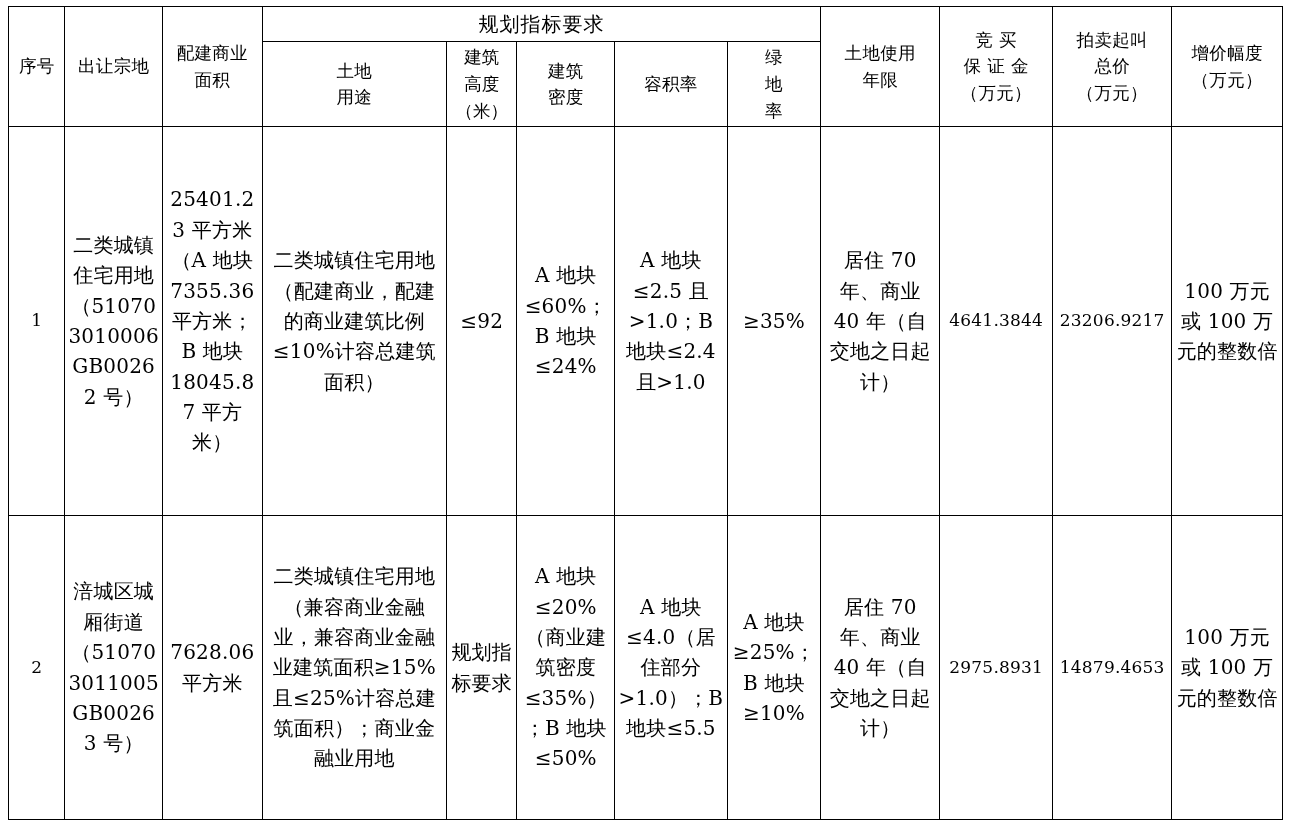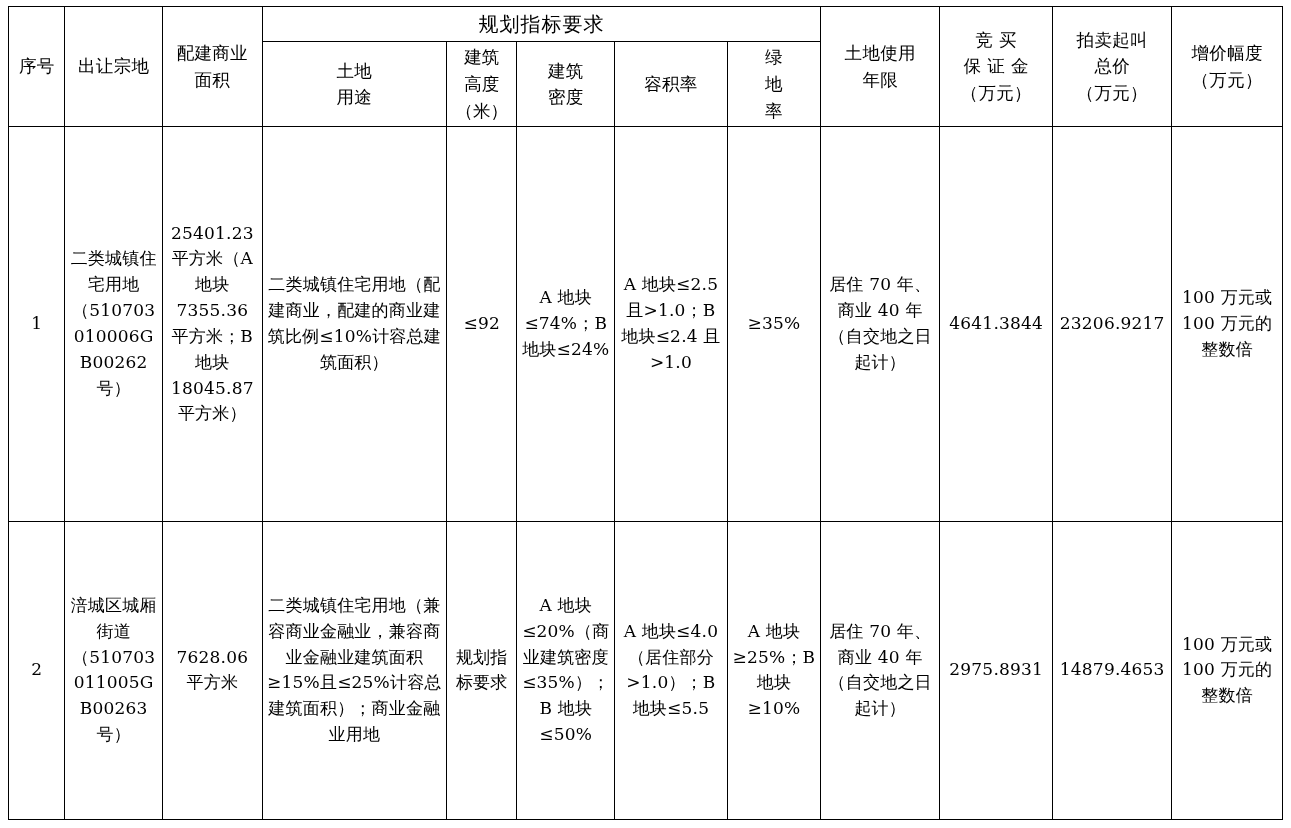--- a/index.html
+++ b/index.html
@@ -40,21 +40,21 @@
   }
   .hdr {
     font-size: 17.5px;
     letter-spacing: 0.3px;
   }
   .hdr-group {
     font-size: 20px;
     letter-spacing: 1px;
   }
   .cell {
-    font-size: 17px;
+    font-size: 20px;
     letter-spacing: 0.2px;
   }
   .cell-num {
     font-size: 17px;
     letter-spacing: 0.2px;
   }
   .narrow {
     letter-spacing: 0px;
   }
   .c-seq      { width: 52px; }
@@ -139,21 +139,21 @@
         </td>
       </tr>
     </thead>
     <tbody>
       <tr>
         <td class="cell-num">1</td>
         <td class="cell">二类城镇住宅用地（510703010006GB00262 号）</td>
         <td class="cell">25401.23 平方米（A 地块 7355.36 平方米；B 地块 18045.87 平方米）</td>
         <td class="cell">二类城镇住宅用地（配建商业，配建的商业建筑比例≤10%计容总建筑面积）</td>
         <td class="cell">≤92</td>
-        <td class="cell">A 地块≤74%；B 地块≤24%</td>
+        <td class="cell">A 地块≤60%；B 地块≤24%</td>
         <td class="cell">A 地块≤2.5 且&gt;1.0；B 地块≤2.4 且&gt;1.0</td>
         <td class="cell">≥35%</td>
         <td class="cell">居住 70 年、商业 40 年（自交地之日起计）</td>
         <td class="cell-num">4641.3844</td>
         <td class="cell-num">23206.9217</td>
         <td class="cell">100 万元或 100 万元的整数倍</td>
       </tr>
       <tr>
         <td class="cell-num">2</td>
         <td class="cell">涪城区城厢街道（510703011005GB00263 号）</td>

